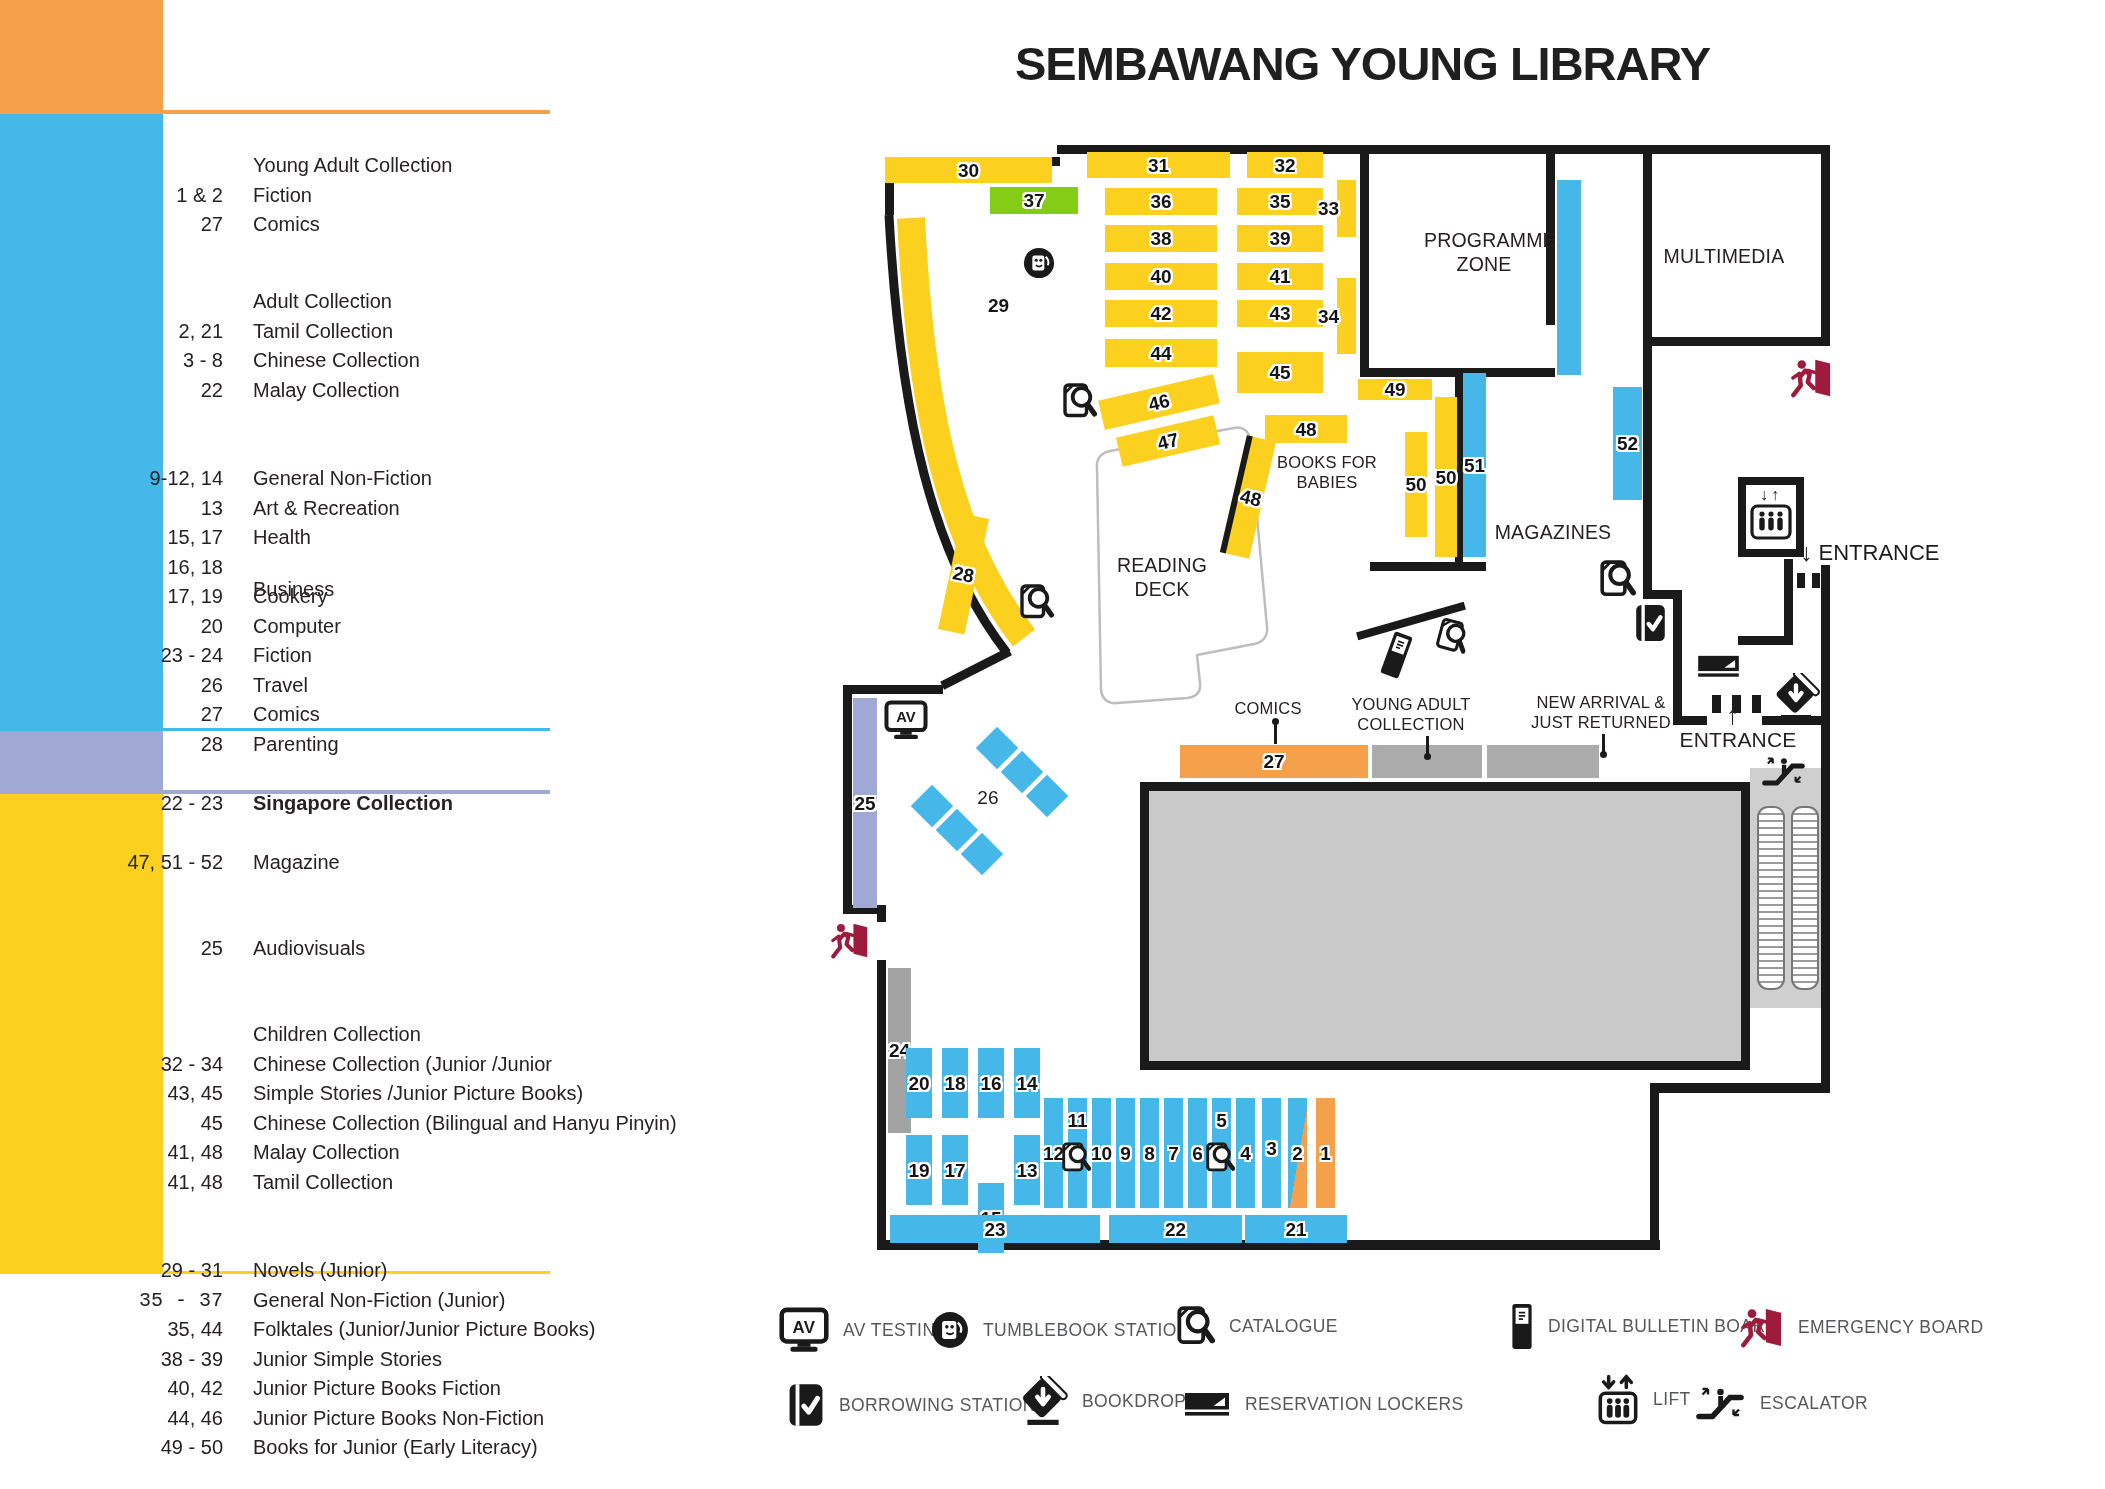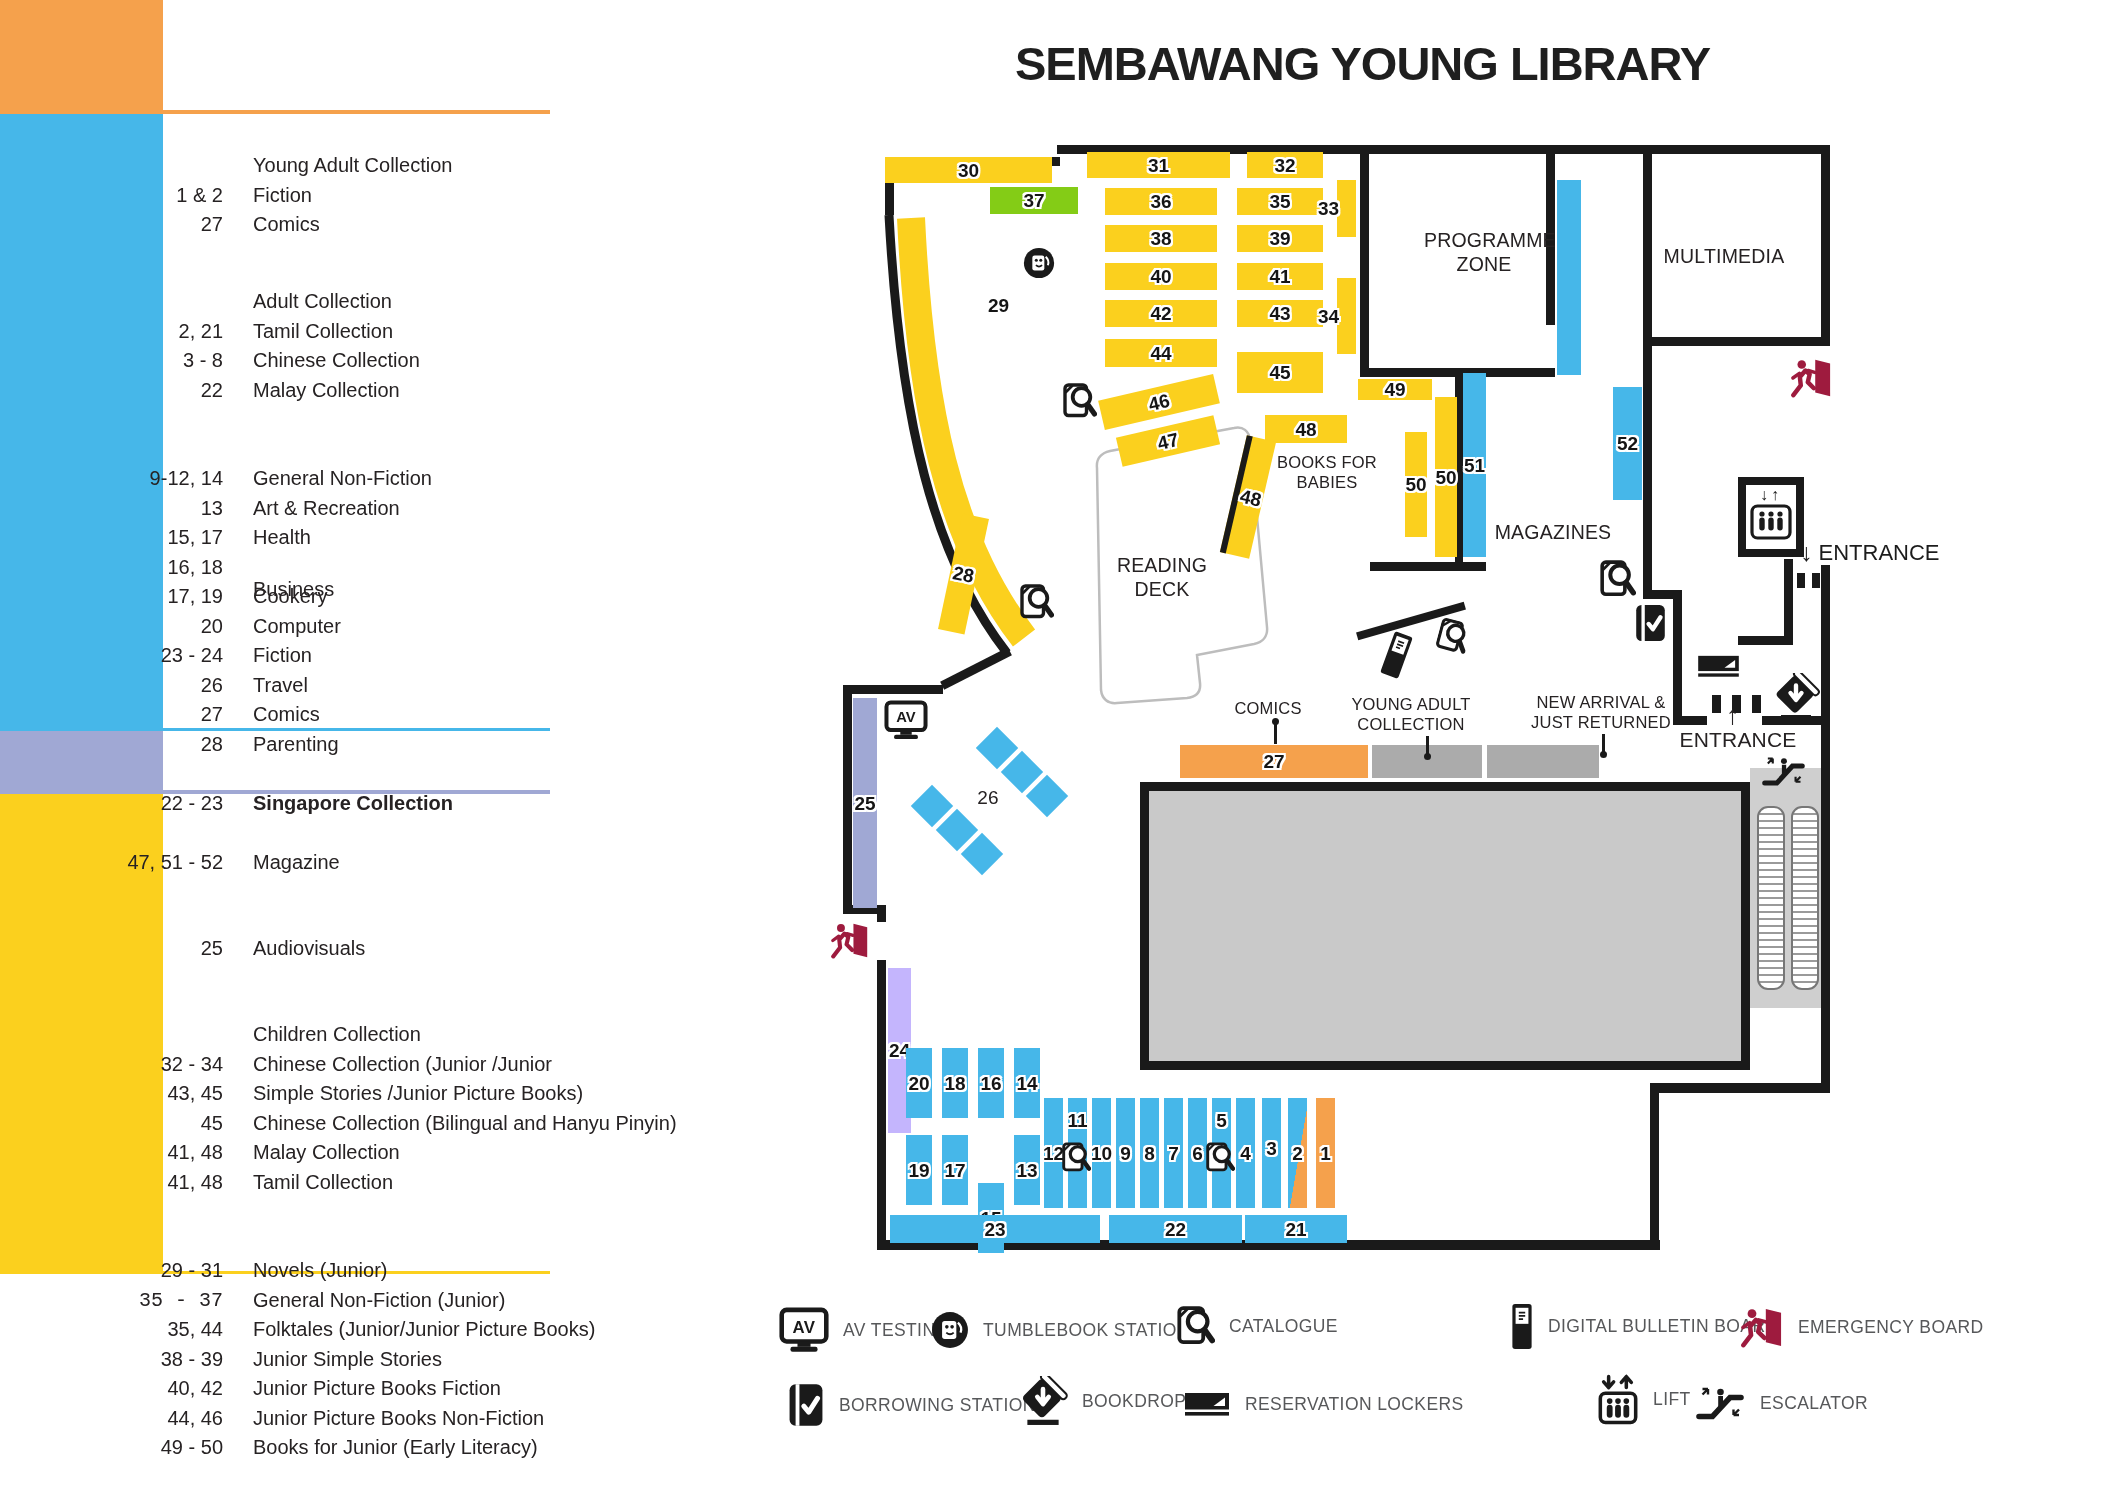--- a/index.html
+++ b/index.html
@@ -232,21 +232,21 @@
       <div class="shelf" style="left: 1463px; top: 373px; width: 23px; height: 184px; background: rgb(70, 183, 233);">
         <span class="lab">51</span>
       </div>
       <div class="shelf" style="left: 1613px; top: 387px; width: 29px; height: 113px; background: rgb(70, 183, 233);">
         <span class="lab">52</span>
       </div>
       <div class="shelf" style="left: 1557px; top: 180px; width: 24px; height: 195px; background: rgb(70, 183, 233);"></div>
       <div class="shelf" style="left: 853px; top: 698px; width: 24px; height: 210px; background: rgb(160, 168, 212);">
         <span class="lab">25</span>
       </div>
-      <div class="shelf" style="left: 888px; top: 968px; width: 23px; height: 165px; background: #c4b5fd; text-align: center;">
+      <div class="shelf" style="left: 888px; top: 968px; width: 23px; height: 165px; background: #a3a3a3; text-align: center;">
         <span class="lab">24</span>
       </div>
       <div class="shelf" style="left: 906px; top: 1048px; width: 26px; height: 70px; background: rgb(70, 183, 233);">
         <span class="lab">20</span>
       </div>
       <div class="shelf" style="left: 942px; top: 1048px; width: 26px; height: 70px; background: rgb(70, 183, 233);">
         <span class="lab">18</span>
       </div>
       <div class="shelf" style="left: 978px; top: 1048px; width: 26px; height: 70px; background: rgb(70, 183, 233);">
         <span class="lab">16</span>

